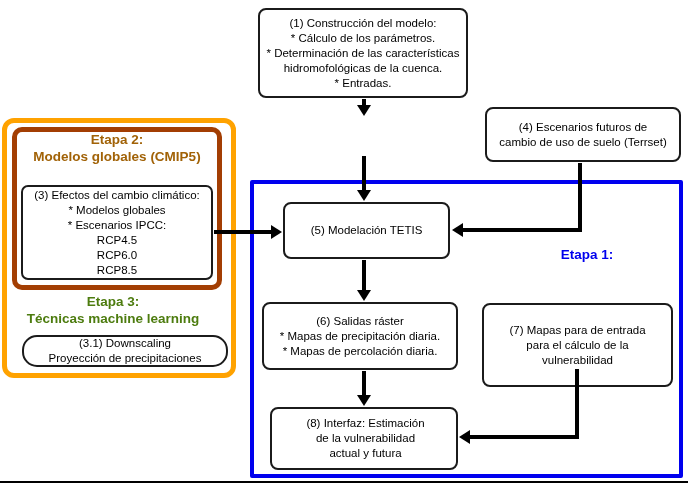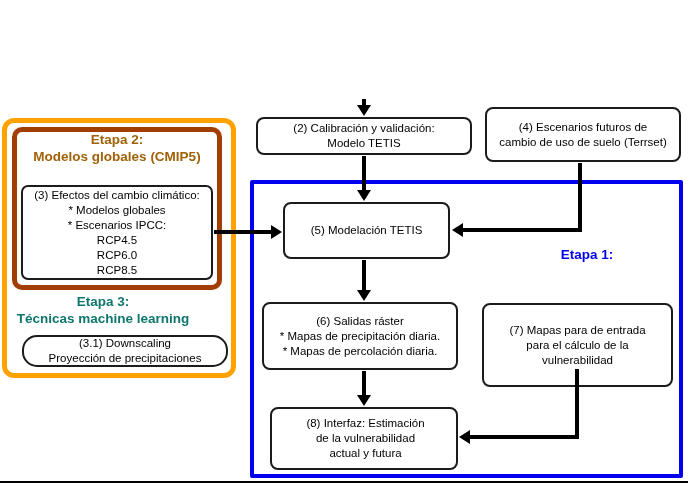--- a/index.html
+++ b/index.html
@@ -20,21 +20,21 @@
   .region-stage1{
     left:250px;top:180px;width:433px;height:298px;
     border:4px solid #0000EE;border-radius:2px;
   }
   
   .stage-title{
     position:absolute;text-align:center;font-weight:bold;
     font-size:13.5px;line-height:17px;white-space:nowrap;
   }
   .stage2-title{left:12px;top:131px;width:210px;color:#a16207;}
-  .stage3-title{left:2px;top:293px;width:202px;color:#0f766e;}
+  .stage3-title{left:12px;top:293px;width:202px;color:#4d7c0f;}
   .stage1-title{left:487px;top:246px;width:200px;color:#0000EE;}
   
   .fbox{
     position:absolute;box-sizing:border-box;background:#ffffff;
     border:2px solid #1b1b1b;border-radius:8px;
     display:flex;flex-direction:column;justify-content:center;align-items:center;
     text-align:center;font-size:11.5px;line-height:15px;padding:2px 3px;
   }
   .b1{left:258px;top:8px;width:210px;height:90px;}
   .b2{left:256px;top:117px;width:216px;height:38px;}
@@ -66,25 +66,28 @@
     <div>Modelos globales (CMIP5)</div>
   </div>
   <div class="stage-title stage3-title">
     <div>Etapa 3:</div>
     <div>Técnicas machine learning</div>
   </div>
   <div class="stage-title stage1-title">
     <div>Etapa 1:</div>
   </div>
 
+  <div class="fbox b1">
+    <div>(1) Construcción del modelo:</div>
+    <div>* Cálculo de los parámetros.</div>
+    <div>* Determinación de las características</div>
+    <div>hidromofológicas de la cuenca.</div>
+    <div>* Entradas.</div>
+  </div>
 
-  <div class="fbox b2">
-    <div>(2) Calibración y validación:</div>
-    <div>Modelo TETIS</div>
-  </div>
 
   <div class="fbox b3">
     <div>(3) Efectos del cambio climático:</div>
     <div>* Modelos globales</div>
     <div>* Escenarios IPCC:</div>
     <div>RCP4.5</div>
     <div>RCP6.0</div>
     <div>RCP8.5</div>
   </div>
 

